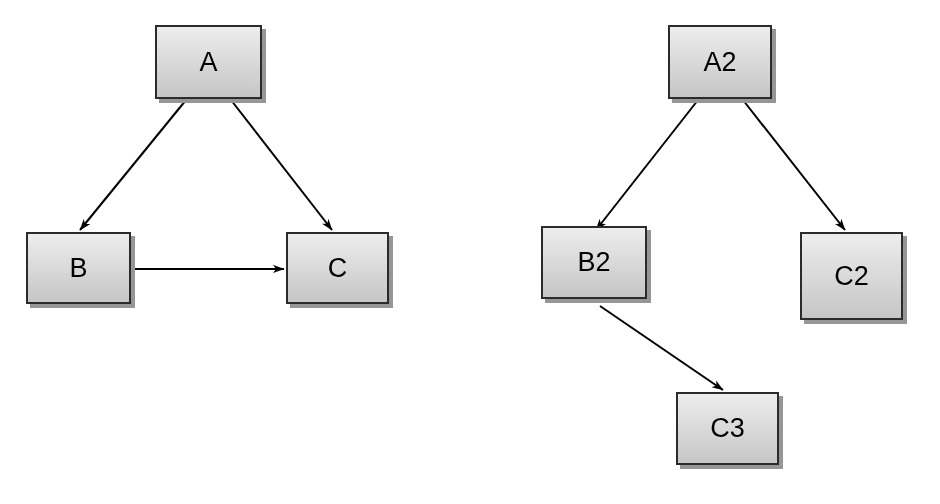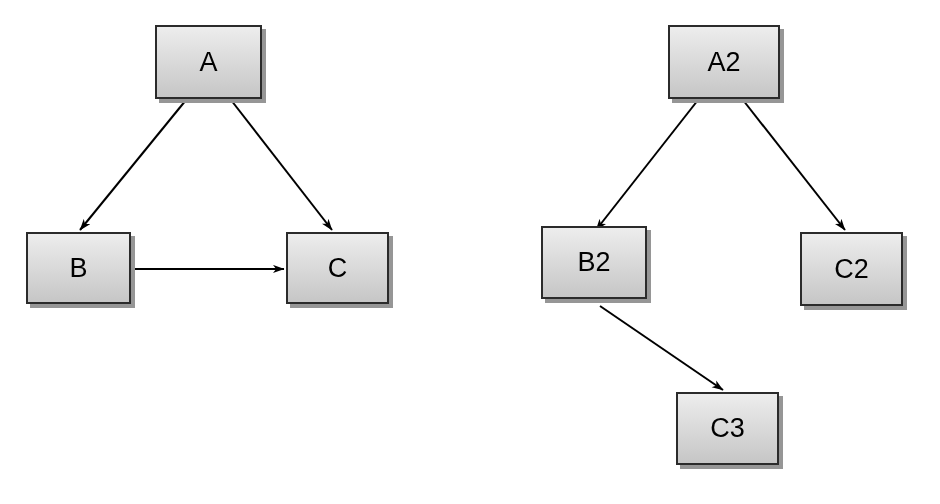--- a/index.html
+++ b/index.html
@@ -71,27 +71,27 @@
   <div id="nodes-layer">
       <div class="node" style="left: 155px; top: 25px; width: 107px; height: 74px; border-color: rgb(43, 43, 43); box-shadow: rgb(150, 150, 150) 4px 4px 0px 0px; background: linear-gradient(rgb(237, 237, 237) 0%, rgb(198, 198, 198) 100%);">
         <span class="node-label" style="color: rgb(0, 0, 0);">A</span>
       </div>
       <div class="node" style="left: 26px; top: 232px; width: 105px; height: 72px; border-color: rgb(43, 43, 43); box-shadow: rgb(150, 150, 150) 4px 4px 0px 0px; background: linear-gradient(rgb(237, 237, 237) 0%, rgb(198, 198, 198) 100%);">
         <span class="node-label" style="color: rgb(0, 0, 0);">B</span>
       </div>
       <div class="node" style="left: 286px; top: 232px; width: 103px; height: 72px; border-color: rgb(43, 43, 43); box-shadow: rgb(150, 150, 150) 4px 4px 0px 0px; background: linear-gradient(rgb(237, 237, 237) 0%, rgb(198, 198, 198) 100%);">
         <span class="node-label" style="color: rgb(0, 0, 0);">C</span>
       </div>
-      <div class="node" style="left: 668px; top: 25px; width: 112px; height: 74px; border-color: rgb(43, 43, 43); box-shadow: rgb(150, 150, 150) 4px 4px 0px 0px; background: linear-gradient(rgb(237, 237, 237) 0%, rgb(198, 198, 198) 100%);">
+      <div class="node" style="left: 668px; top: 25px; width: 104px; height: 74px; border-color: rgb(43, 43, 43); box-shadow: rgb(150, 150, 150) 4px 4px 0px 0px; background: linear-gradient(rgb(237, 237, 237) 0%, rgb(198, 198, 198) 100%);">
         <span class="node-label" style="color: rgb(0, 0, 0);">A2</span>
       </div>
       <div class="node" style="left: 541px; top: 226px; width: 106px; height: 73px; border-color: rgb(43, 43, 43); box-shadow: rgb(150, 150, 150) 4px 4px 0px 0px; background: linear-gradient(rgb(237, 237, 237) 0%, rgb(198, 198, 198) 100%);">
         <span class="node-label" style="color: rgb(0, 0, 0);">B2</span>
       </div>
-      <div class="node" style="left: 800px; top: 232px; width: 103px; height: 74px; border-color: rgb(43, 43, 43); box-shadow: rgb(150, 150, 150) 4px 4px 0px 0px; background: linear-gradient(rgb(237, 237, 237) 0%, rgb(198, 198, 198) 100%);">
+      <div class="node" style="left: 800px; top: 232px; width: 103px; height: 88px; border-color: rgb(43, 43, 43); box-shadow: rgb(150, 150, 150) 4px 4px 0px 0px; background: linear-gradient(rgb(237, 237, 237) 0%, rgb(198, 198, 198) 100%);">
         <span class="node-label" style="color: rgb(0, 0, 0);">C2</span>
       </div>
       <div class="node" style="left: 676px; top: 392px; width: 103px; height: 73px; border-color: rgb(43, 43, 43); box-shadow: rgb(150, 150, 150) 4px 4px 0px 0px; background: linear-gradient(rgb(237, 237, 237) 0%, rgb(198, 198, 198) 100%); text-align: center;">
         <span class="node-label" style="color: rgb(0, 0, 0);">C3</span>
       </div>
     </div>
 
 </div>
 
 </body></html>

